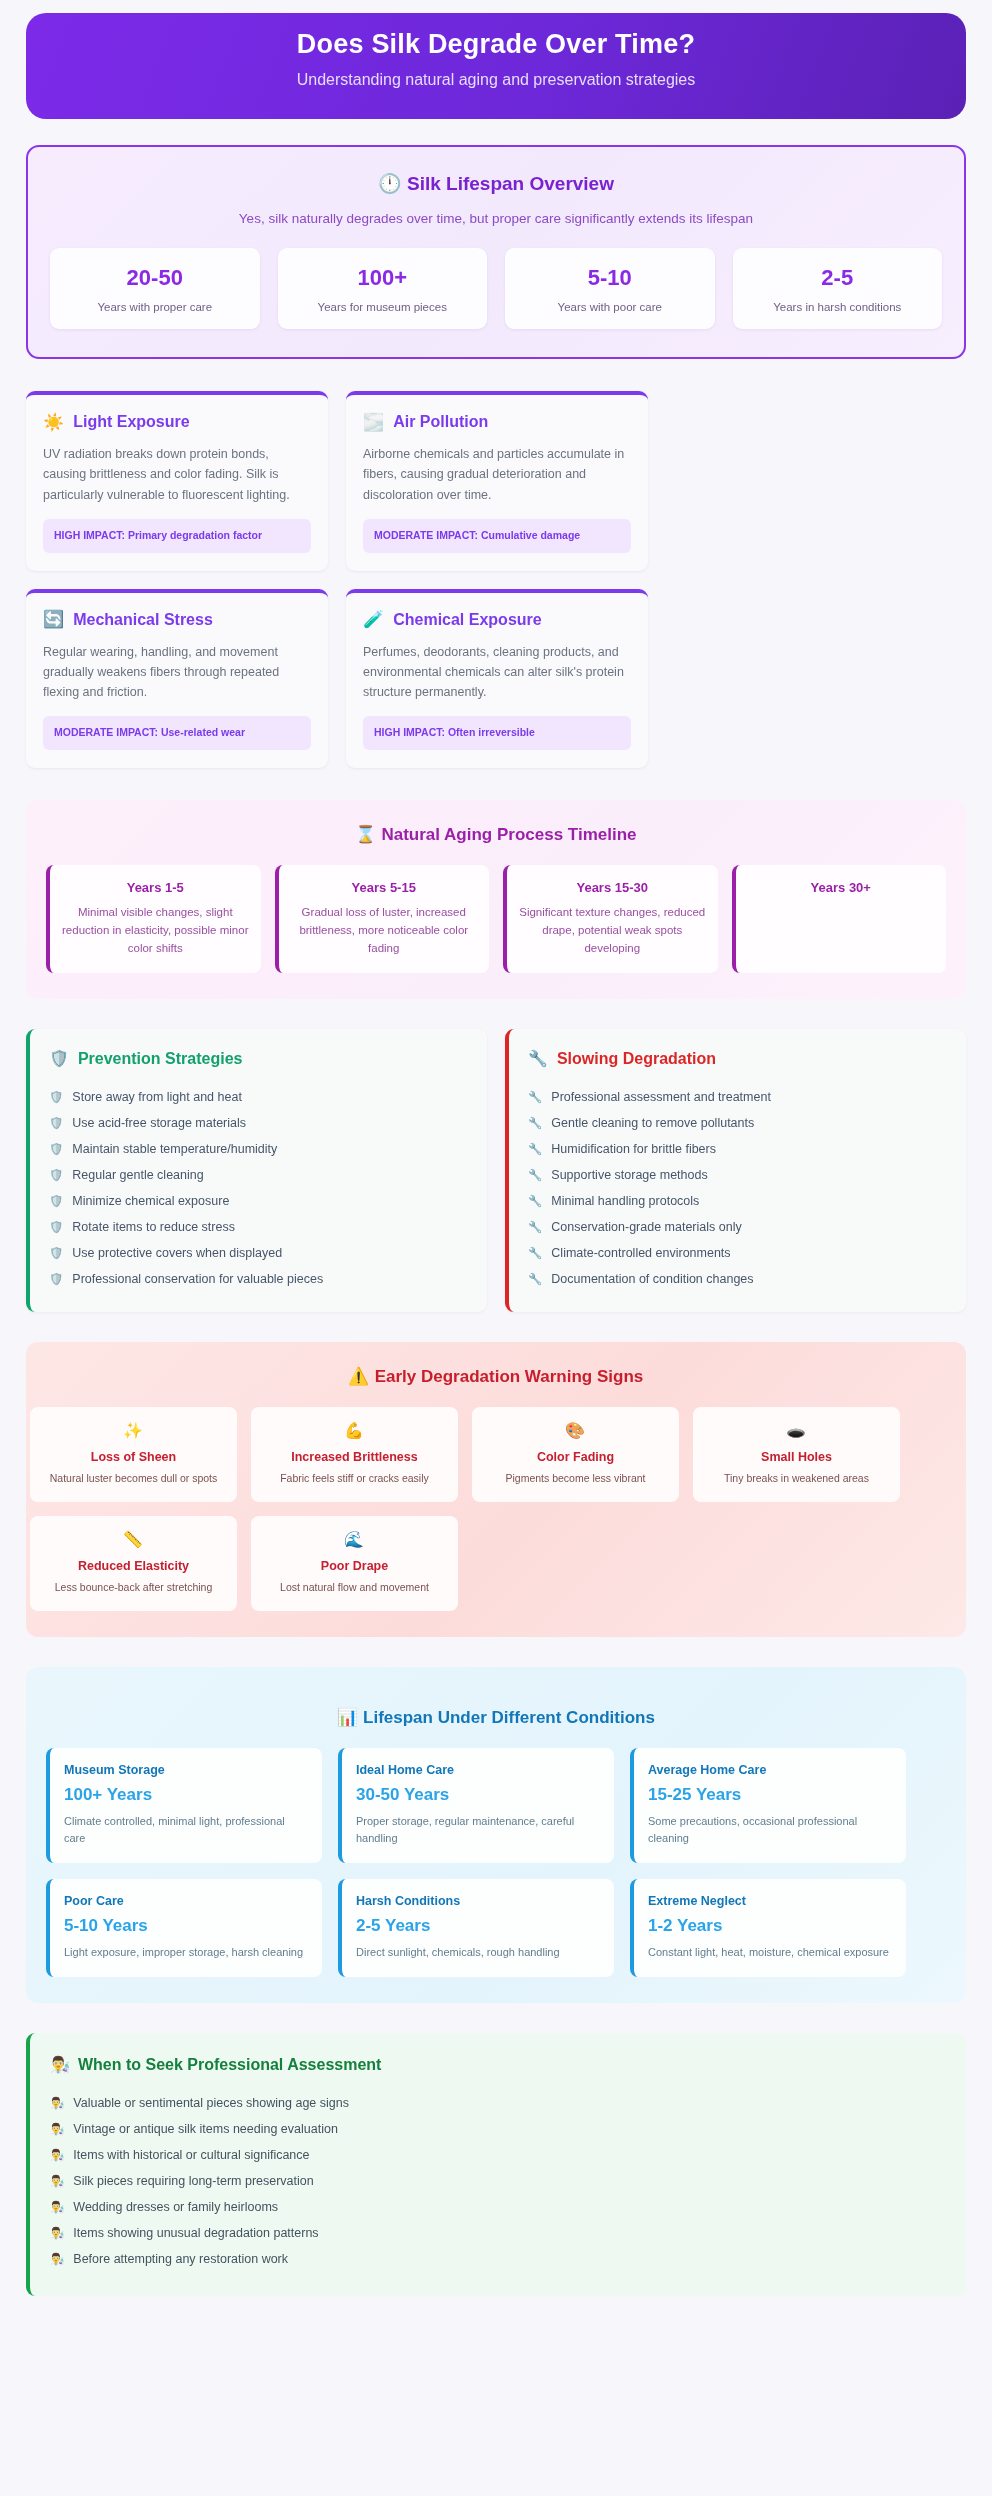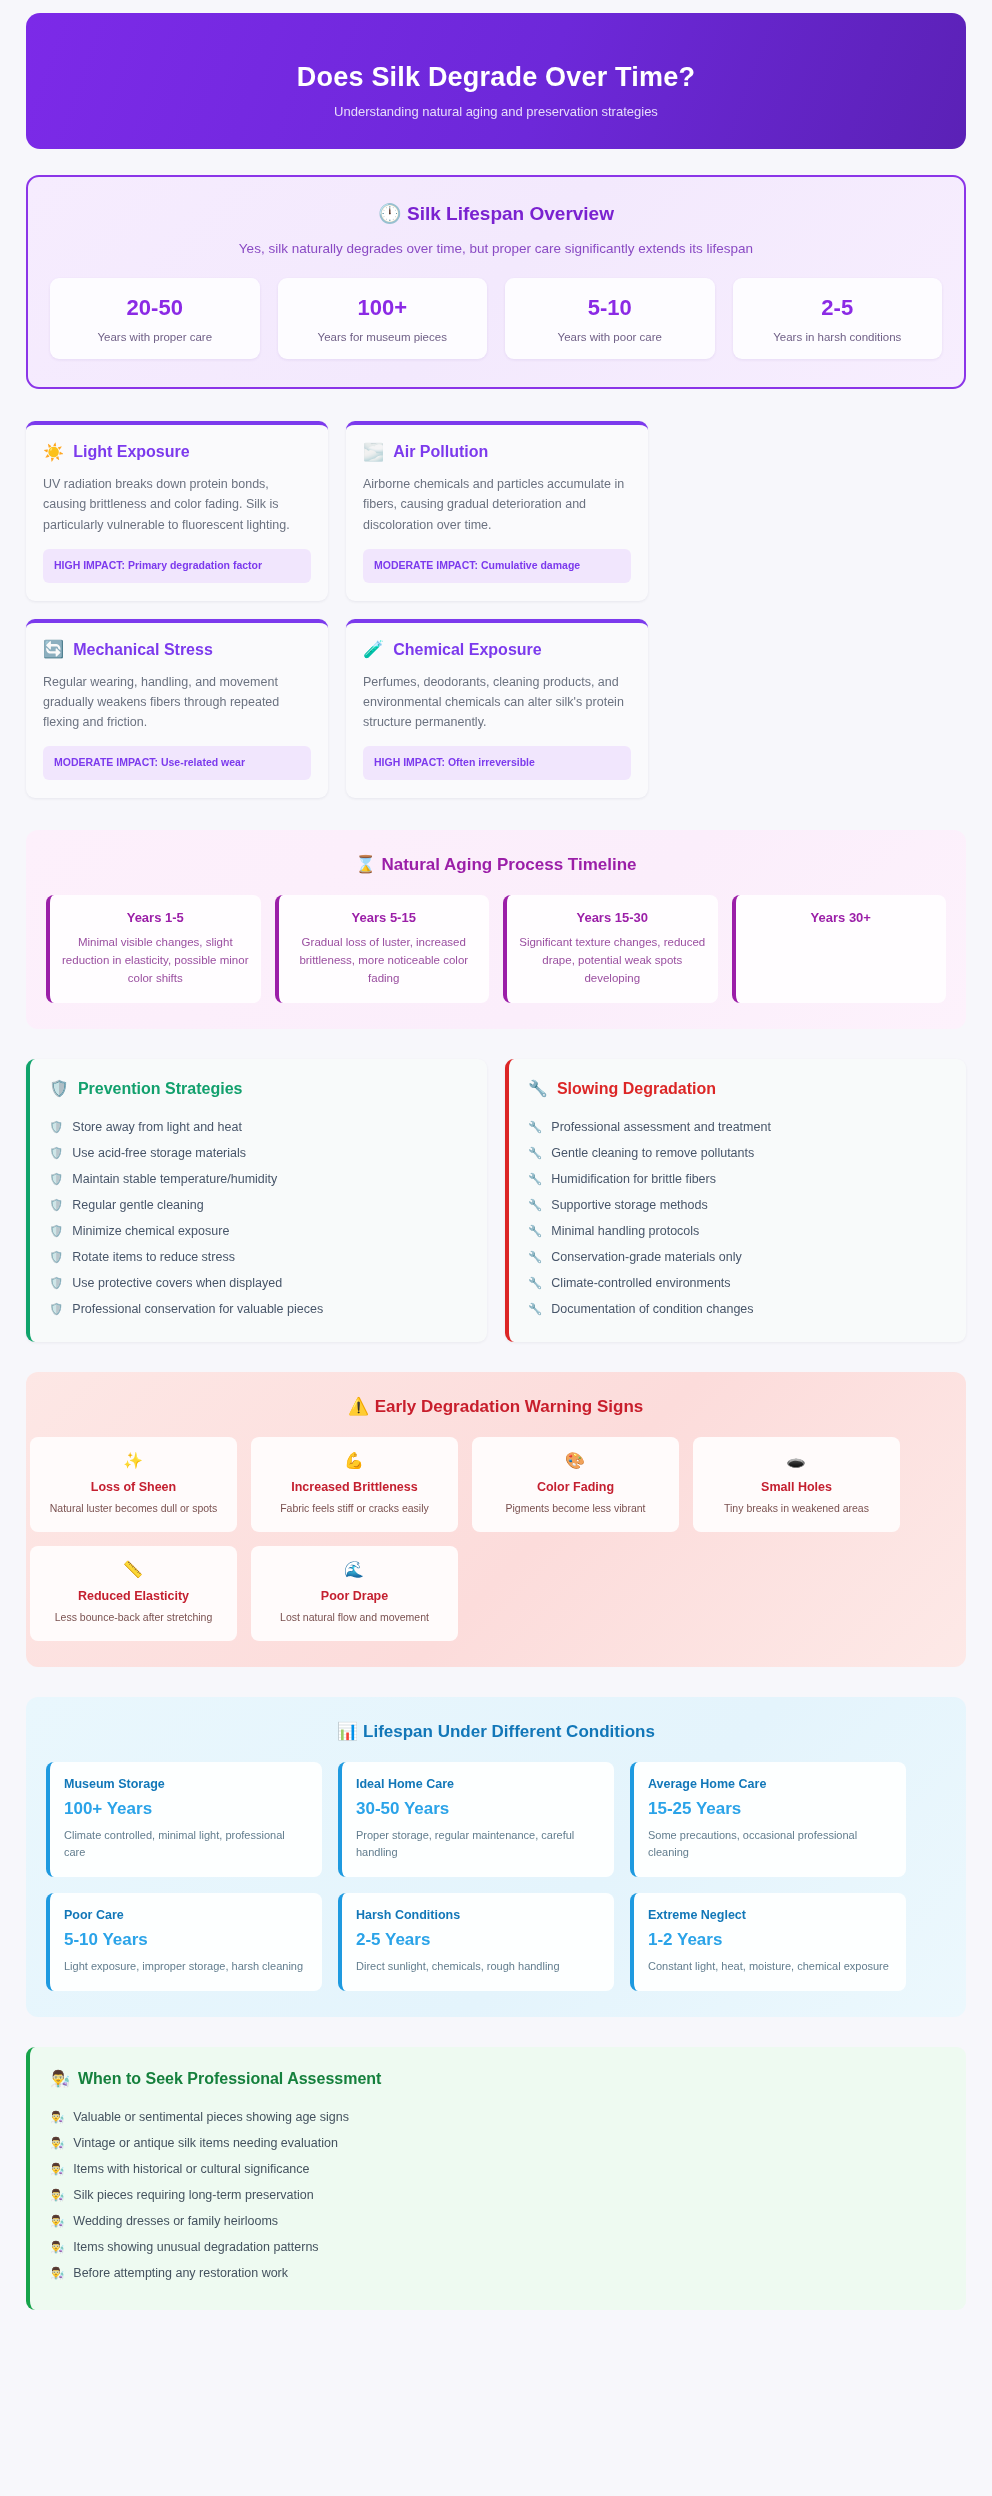--- a/index.html
+++ b/index.html
@@ -7,35 +7,35 @@
     width: 992px;
     background: #f7f7fb;
     font-family: "Liberation Sans", sans-serif;
     color: #334155;
     padding: 13px 26px 26px 26px;
   }
 
   
   .header {
     background: linear-gradient(110deg, #7c2ae8 0%, #6d28d9 55%, #5b21b6 100%);
-    border-radius: 14px;
-    padding: 49px 20px 30px;
+    border-radius: 20px;
+    padding: 16px 20px 30px;
     text-align: center;
     margin-bottom: 26px;
   }
   .header h1 {
     color: #ffffff;
     font-size: 27px;
     font-weight: bold;
     letter-spacing: .2px;
     margin-bottom: 11px;
   }
   .header .sub {
     color: #e6dcfb;
-    font-size: 13px;
+    font-size: 16px;
   }
 
   
   .overview {
     border: 2px solid #8b35e8;
     border-radius: 13px;
     background: linear-gradient(135deg, #f6ecfe 0%, #f3e9fd 50%, #f7eefe 100%);
     padding: 25px 22px 28px;
     margin-bottom: 32px;
   }
@@ -193,21 +193,21 @@
     font-size: 12.5px;
     font-weight: bold;
     margin-bottom: 7px;
   }
   .warn-card .wd { color: #7a5150; font-size: 10.5px; line-height: 1.5; }
 
   
   .cond {
     background: linear-gradient(135deg, #e9f7fd 0%, #e4f4fc 60%, #ecf8fd 100%);
     border-radius: 12px;
-    padding: 24px 20px 26px;
+    padding: 40px 20px 26px;
     margin-bottom: 30px;
   }
   .cond h2 {
     text-align: center;
     color: #1277b8;
     font-size: 17px;
     font-weight: bold;
     margin-bottom: 20px;
   }
   .cond-grid { display: flex; flex-wrap: wrap; gap: 16px; }

